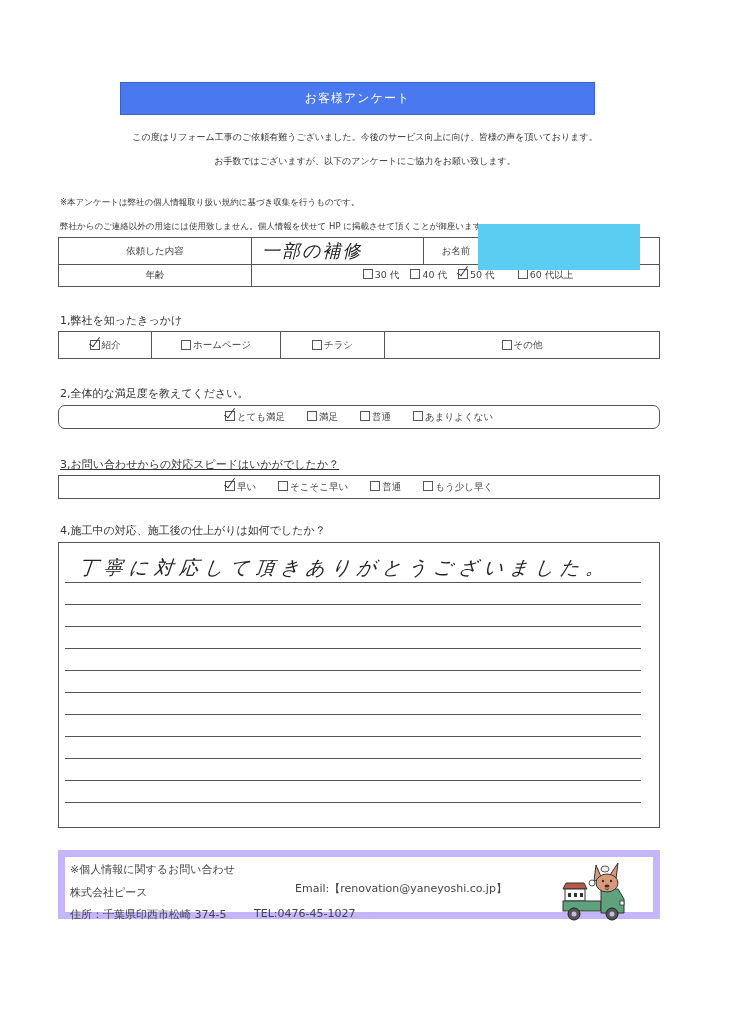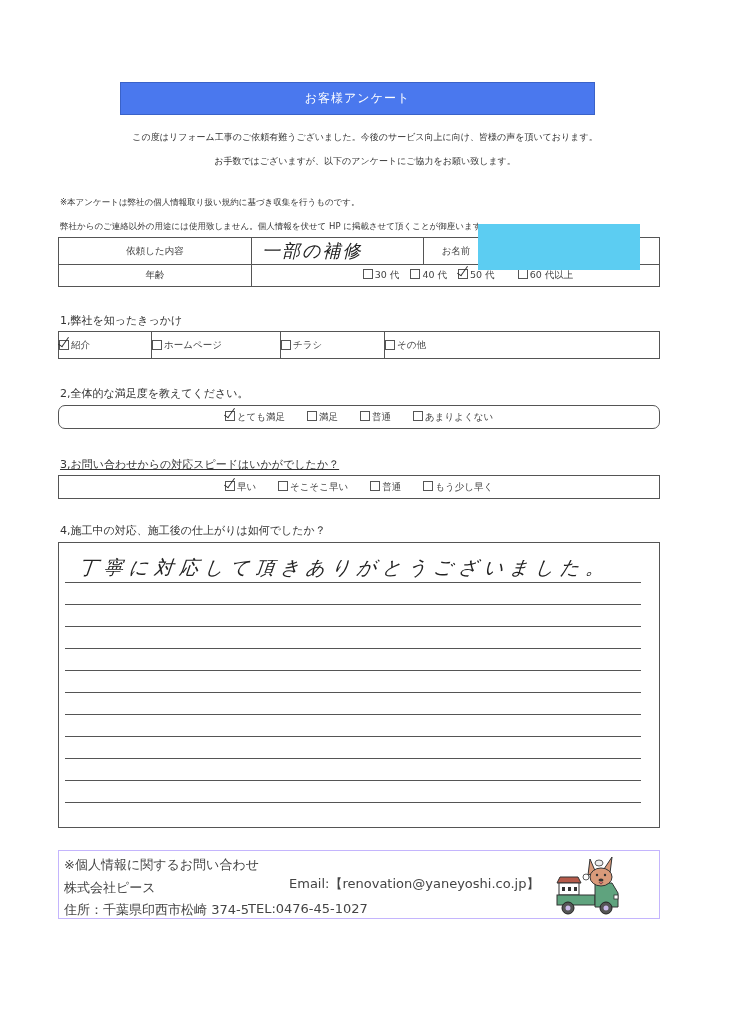--- a/index.html
+++ b/index.html
@@ -28,25 +28,25 @@
     display: flex; justify-content: center; align-items: center; gap: 22px;
     font-size: 9.5px; color: #444;
   }
   .opt { white-space: nowrap; }
   .box { display: inline-block; width: 8px; height: 8px; border: 1px solid #555; margin-right: 2px; vertical-align: -1px; position: relative; }
   .box.checked::after {
     content: ""; position: absolute; left: 1px; top: -6px; width: 4px; height: 11px;
     border-right: 1.5px solid #333; border-bottom: 1.5px solid #333; transform: rotate(35deg);
   }
   .q1-row { left: 58px; width: 602px; height: 28px; border: 1px solid #555; box-sizing: border-box; display: flex; }
-  .q1-cell { border-right: 1px solid #555; display: flex; justify-content: flex-start; align-items: center; font-size: 9.5px; color: #444; }
+  .q1-cell { border-right: 1px solid #555; display: flex; justify-content: center; align-items: center; font-size: 9.5px; color: #444; }
   .q1-cell:last-child { border-right: none; }
   .answer-box { left: 58px; top: 542px; width: 602px; height: 286px; border: 1px solid #555; box-sizing: border-box; }
   .rule { position: absolute; left: 6px; width: 576px; height: 0; border-top: 1px solid #555; }
-  .footer { left: 58px; top: 850px; width: 602px; height: 69px; border: 1px solid #c4b5fd; box-sizing: border-box; font-size: 13px; color: #444; }
+  .footer { left: 58px; top: 850px; width: 602px; height: 69px; border: 7px solid #c4b5fd; box-sizing: border-box; font-size: 11px; color: #444; }
   .footer .line { position: absolute; white-space: nowrap; }
 </style>
 </head>
 <body>
 
 <div class="abs title-band">お客様アンケート</div>
 <div class="abs intro" style="top:131px;">この度はリフォーム工事のご依頼有難うございました。今後のサービス向上に向け、皆様の声を頂いております。</div>
 <div class="abs intro" style="top:155px;">お手数ではございますが、以下のアンケートにご協力をお願い致します。</div>
 
 <div class="abs note" style="top:197px;">※本アンケートは弊社の個人情報取り扱い規約に基づき収集を行うものです。</div>

